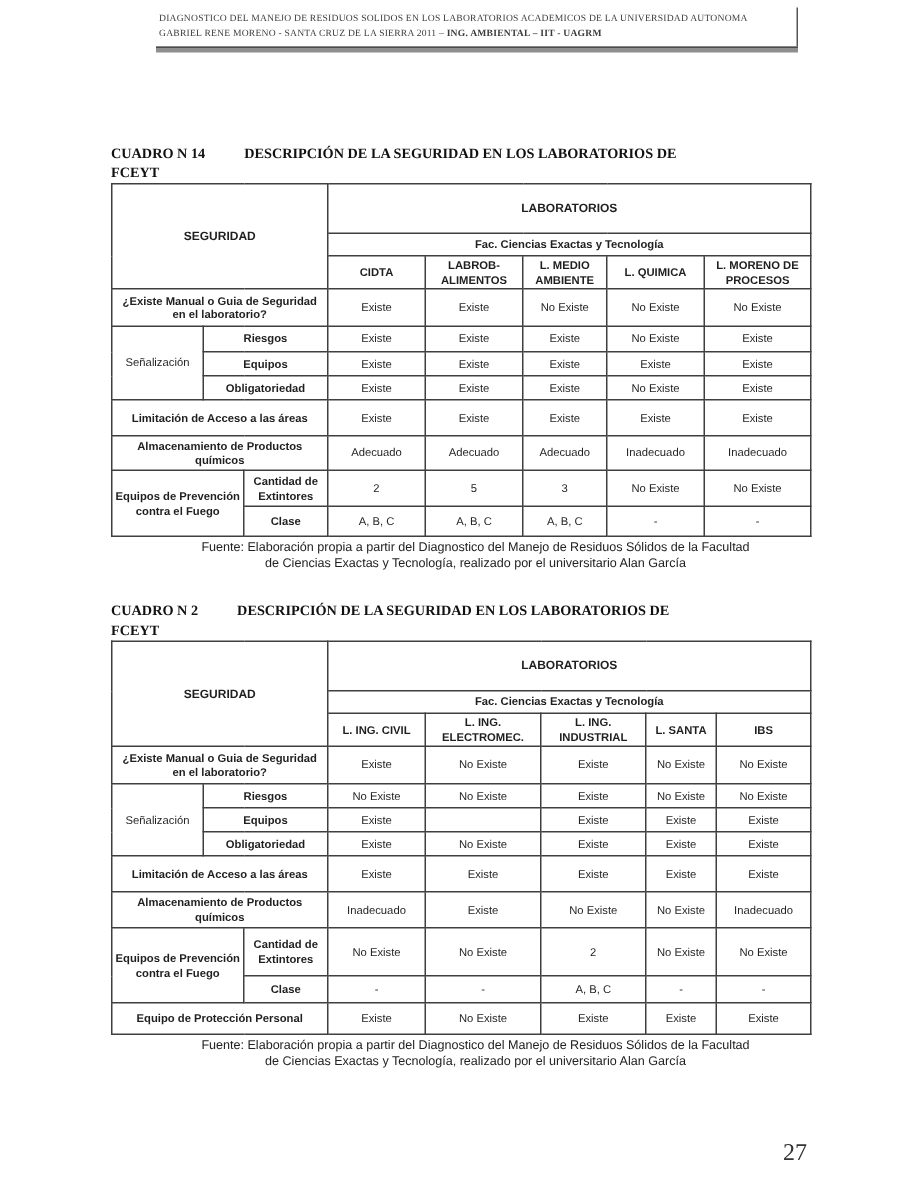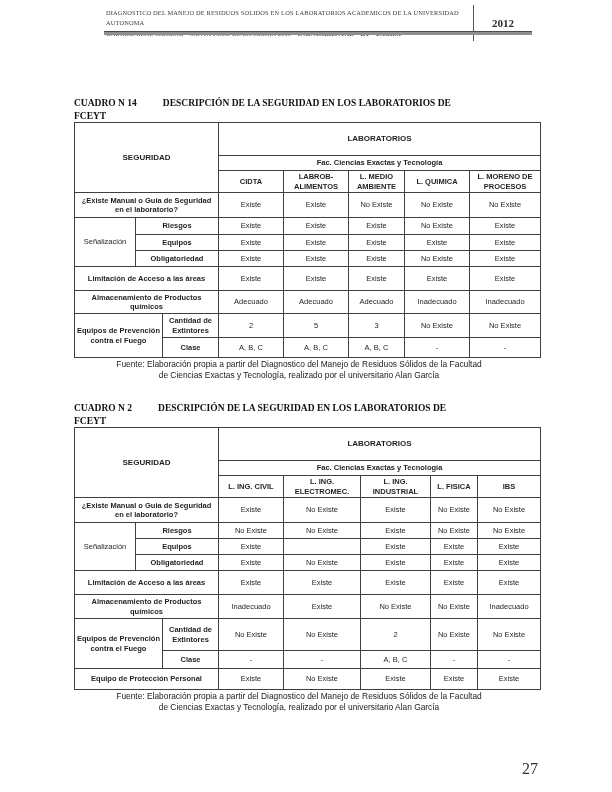--- a/index.html
+++ b/index.html
@@ -48,41 +48,40 @@
   td.corner { font-weight:bold; font-size:8px; }
   td.lbl { text-align:left; font-weight:bold; padding-left:3px; }
   td.sub { text-align:left; font-weight:bold; padding-left:3px; }
   td.grp { text-align:center; font-weight:normal; }
   tr.h33{height:33px} tr.h15{height:15px} tr.h22{height:22px} tr.h25{height:25px}
   tr.h17{height:17px} tr.h16{height:16px} tr.h24{height:24px} tr.h23{height:23px}
   tr.h20{height:20px} tr.h32{height:32px} tr.h18{height:18px} tr.h21{height:21px}
 
   
   .fuente {
-    position:absolute; left:66px; width:466px; text-align:center;
+    position:absolute; left:84px; width:466px; text-align:center;
     font-size:8.4px; line-height:1.3; color:#222;
   }
 
   
   .pagenum {
     position:absolute; right:74px; top:760px;
     font-family:"Liberation Serif", serif; font-size:16px; color:#333;
   }
 </style>
 </head>
 <body>
 
 <div class="page">
 
   <div class="hdr">
     <div class="hdr-text">
       <span>DIAGNOSTICO DEL MANEJO DE RESIDUOS SOLIDOS EN LOS LABORATORIOS ACADEMICOS DE LA UNIVERSIDAD AUTONOMA</span><br>
       <span>GABRIEL RENE MORENO - SANTA CRUZ DE LA SIERRA 2011 – </span><span class="b">ING. AMBIENTAL – IIT -  UAGRM</span>
     </div>
-    <div class="hdr-year">2012</div>
   </div>
   <div class="hdr-rule"></div>
 
   <div class="caption" style="top:97px">
     <span class="cap-label">CUADRO N 14</span><span>DESCRIPCIÓN DE LA SEGURIDAD EN LOS LABORATORIOS DE</span><br>
     <span>FCEYT</span>
   </div>
 
   <table class="cuadro" style="top:122px">
     <colgroup>
@@ -205,21 +204,21 @@
       <td class="corner" colspan="3" rowspan="3">SEGURIDAD</td>
       <th class="big" colspan="5">LABORATORIOS</th>
     </tr>
     <tr class="h15">
       <th colspan="5">Fac. Ciencias Exactas y Tecnología</th>
     </tr>
     <tr class="h22">
       <th>L. ING. CIVIL</th>
       <th>L. ING. ELECTROMEC.</th>
       <th>L. ING. INDUSTRIAL</th>
-      <th>L. FISICA</th>
+      <th>L. SANTA</th>
       <th>IBS</th>
     </tr>
     <tr class="h25">
       <td class="lbl" colspan="3">¿Existe Manual o Guia de Seguridad en el laboratorio?</td>
       <td>Existe</td>
       <td>No Existe</td>
       <td>Existe</td>
       <td>No Existe</td>
       <td>No Existe</td>
     </tr>

